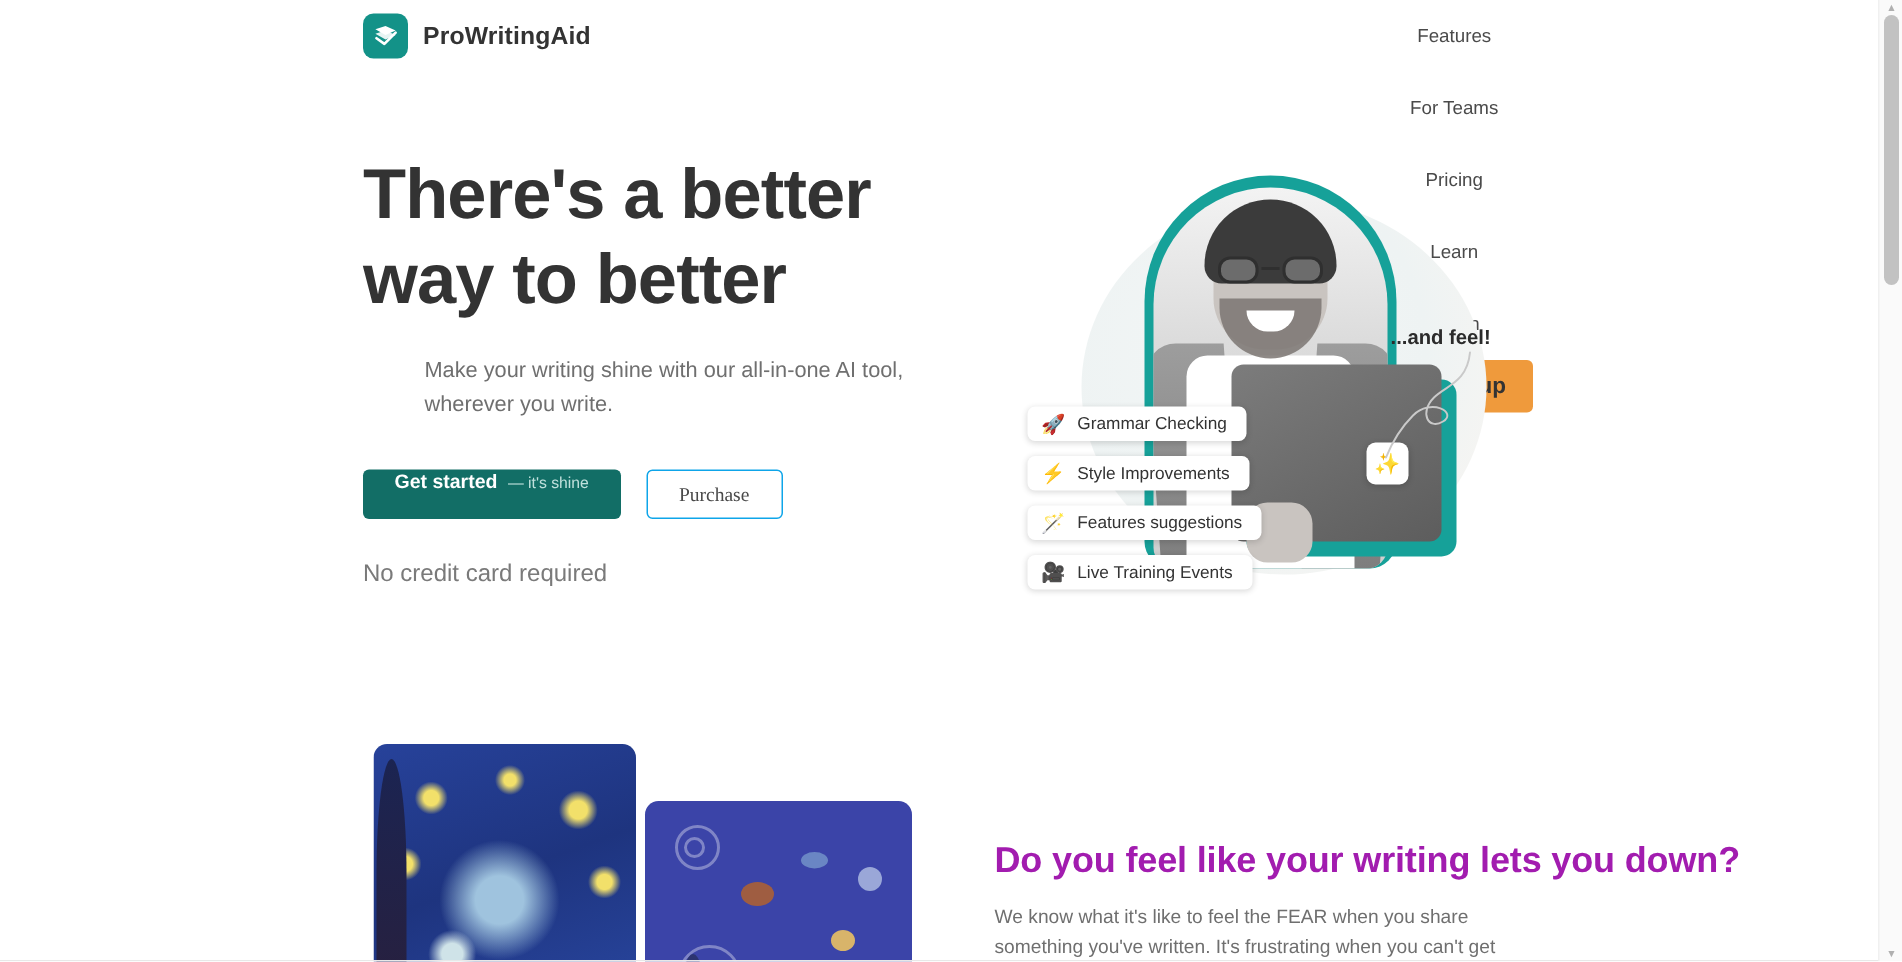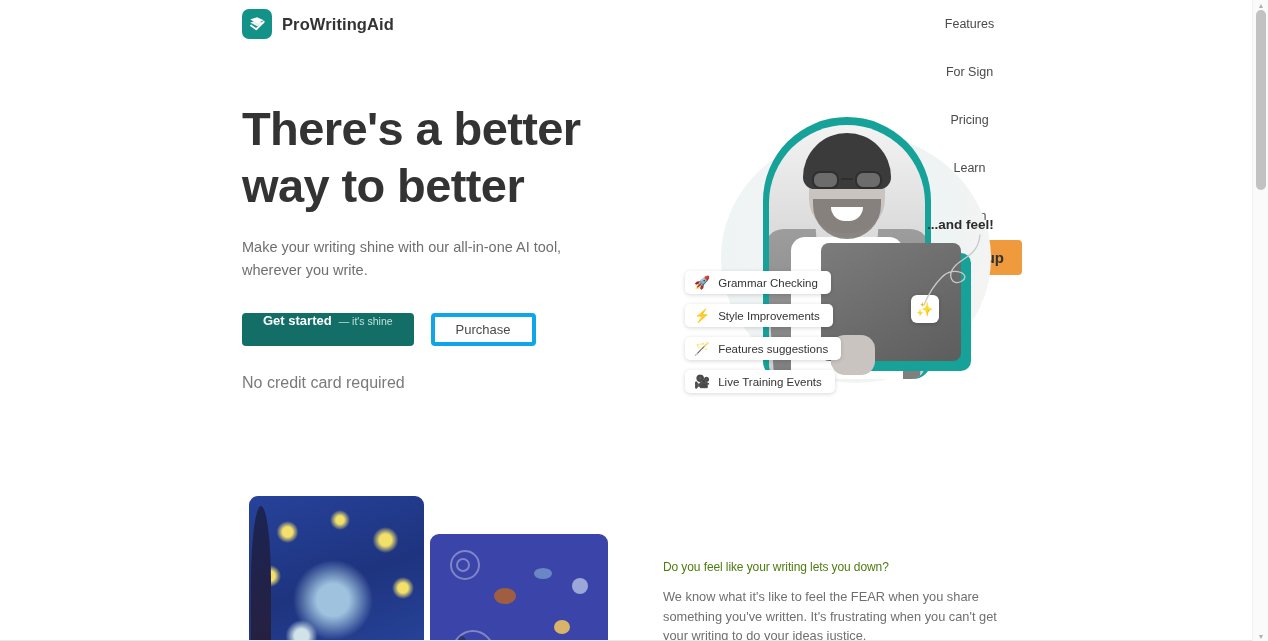--- a/index.html
+++ b/index.html
@@ -74,41 +74,42 @@
   .hero { position: absolute; top: 48px; left: 0; width: 1252px; }
   .hero-copy { position: absolute; left: 242px; top: 52px; width: 400px; }
   .hero-title {
     font-size: 47px; line-height: 57px; font-weight: bold;
     color: #333333; letter-spacing: -.6px;
   }
   .hero-sub {
     margin-top: 22px;
     font-size: 14.5px; line-height: 23px; color: #6f6f6f;
     width: 330px;
+    margin-left: 41px;
   }
   .hero-actions {
     margin-top: 31px; display: flex; align-items: center; gap: 17px;
   }
   .btn-primary {
     background: #126e66; color: #ffffff;
     border: none; border-radius: 4px;
     padding: 0 21px; height: 33px;
     font-size: 13px; font-weight: bold;
     display: inline-flex; align-items: baseline; gap: 7px;
     cursor: pointer; white-space: nowrap;
     font-family: "Liberation Sans", sans-serif;
     text-align: center;
   }
   .btn-primary .sub { font-size: 10.5px; font-weight: normal; color: #bfe0dc; }
   .btn-secondary {
     background: #ffffff; color: #4a4a4a;
-    border: 4px solid #0ea5e9; border-radius: 4px;
+    border: 1px solid #0ea5e9; border-radius: 4px;
     padding: 0 21px; height: 33px;
     font-size: 13px; cursor: pointer; white-space: nowrap;
-    font-family: Liberation Sans, sans-serif;
+    font-family: Liberation Serif, serif;
   }
   .hero-note { margin-top: 28px; font-size: 16px; color: #7a7a7a; }
 
   
   .hero-art {
     position: absolute; left: 663px; top: 55px;
     width: 360px; height: 330px;
   }
   .art-blob {
     position: absolute; left: 58px; top: 30px;
@@ -271,21 +272,21 @@
   }
   .plain-cypress {
     position: absolute; left: 24px; bottom: 0;
     width: 16px; height: 60px;
     background: #2c3470;
     border-radius: 50% 50% 6px 6px / 50% 50% 4px 4px;
   }
 
   .lower-copy { position: absolute; left: 663px; top: 64px; width: 360px; }
   .lower-title {
-    font-size: 12px; font-weight: normal; color: #4d7c0f;
+    font-size: 24px; font-weight: bold; color: #a21caf;
     letter-spacing: -.1px; white-space: nowrap;
   }
   .lower-body {
     margin-top: 13px;
     font-size: 12.8px; line-height: 19.5px; color: #6f6f6f;
     width: 346px;
   }
 
   
   .scrollbar {
@@ -324,21 +325,21 @@
             <path d="M3 6 L12 3 L21 7 L12 11 Z" fill="#ffffff"></path>
             <path d="M3 10 L12 7 L21 11 L12 15 Z" fill="#ffffff" opacity=".9"></path>
             <path d="M4 14 L11 19 L21 9" stroke="#ffffff" stroke-width="2.4" fill="none" stroke-linecap="round" stroke-linejoin="round"></path>
           </svg>
         </span>
         <span class="brand-name">ProWritingAid</span>
       </a>
 
       <nav class="nav">
         <a class="nav-link" href="#">Features</a>
-        <a class="nav-link" href="#">For Sign</a>
+        <a class="nav-link" href="#">For Teams</a>
         <a class="nav-link" href="#">Pricing</a>
         <a class="nav-link" href="#">Learn</a>
         <a class="nav-link" href="#">Log in</a>
         <button class="nav-cta">Sign up</button>
       </nav>
     </div>
 
     <div class="hero">
       <div class="hero-copy">
         <h1 class="hero-title">

